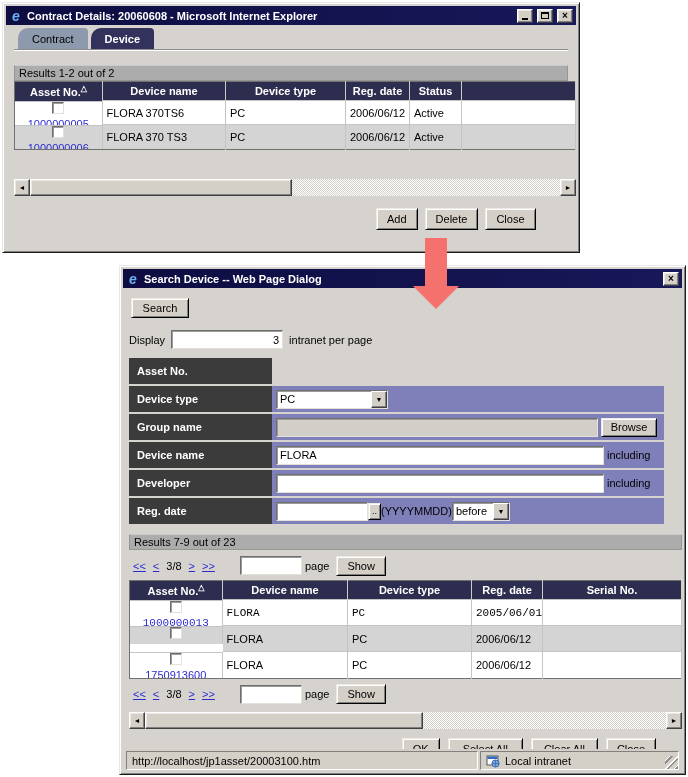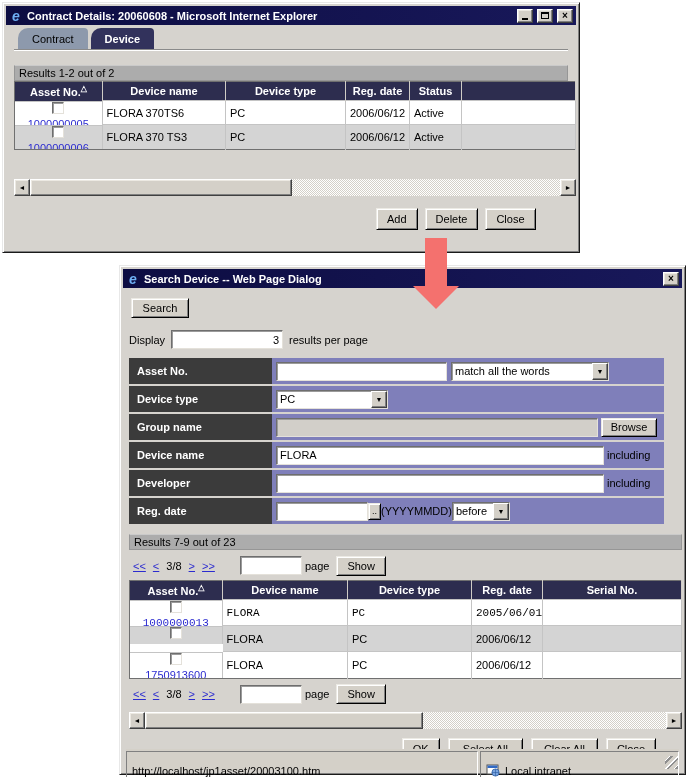--- a/index.html
+++ b/index.html
@@ -117,22 +117,22 @@
     width:143px; flex:0 0 auto; background:#3b3b3b; color:#fff; font-weight:bold;
     display:flex; align-items:center; padding-left:8px;
   }
   .ffield { flex:1; background:#7f7fba; display:flex; align-items:center; padding:0 4px; gap:3px; }
   
   .pg { display:flex; align-items:center; gap:7px; margin:5px 2px 4px 4px; height:21px; }
   .pg .cur { color:#000; }
   
   .statusbar { position:absolute; left:3px; right:3px; bottom:3px; height:21px; display:flex; gap:2px; padding-top:2px; background:#d4d0c8; }
   .sb-panel {
-    height:27px; border:1px solid; border-color:#808080 #fff #fff #808080;
-    display:flex; align-items:flex-end; padding:0 5px; gap:5px; overflow:hidden; white-space:nowrap;
+    height:19px; border:1px solid; border-color:#808080 #fff #fff #808080;
+    display:flex; align-items:center; padding:0 5px; gap:5px; overflow:hidden; white-space:nowrap;
   }
   .sb-url { width:352px; flex:0 0 auto; }
   .sb-zone { flex:1; }
   .grip {
     position:absolute; right:1px; bottom:1px; width:13px; height:13px;
     background:repeating-linear-gradient(135deg, transparent 0 3px, #fff 3px 4px, #8f8f8f 4px 6px);
   }
   
   .arrow { position:absolute; left:413px; top:238px; z-index:20; }
   
@@ -246,33 +246,26 @@
         <span>×</span>
       </span>
   </div>
   <div class="body-bottom">
 
     <span class="btn" style="margin:10px 0 0 2px; width:58px; height:20px;">Search</span>
 
     <div class="row" style="margin-top:12px; gap:6px;">
       <span>Display</span>
       <input class="tin" style="width: 112px; text-align: right;" value="3">
-      <span>results per page</span>
+      <span>intranet per page</span>
     </div>
 
     <div class="form">
       <div class="frow">
         <div class="flabel">Asset No.</div>
-        <div class="ffield">
-          <input class="tin" style="width: 171px;" value="">
-          <div class="sel" style="width:158px; margin-left:1px;">
-            <span class="sel-text">match all the words</span>
-            <span class="sel-arrow">▼</span>
-          </div>
-        </div>
       </div>
       <div class="frow">
         <div class="flabel">Device type</div>
         <div class="ffield">
           <div class="sel" style="width:112px;">
             <span class="sel-text">PC</span>
             <span class="sel-arrow">▼</span>
           </div>
         </div>
       </div>

